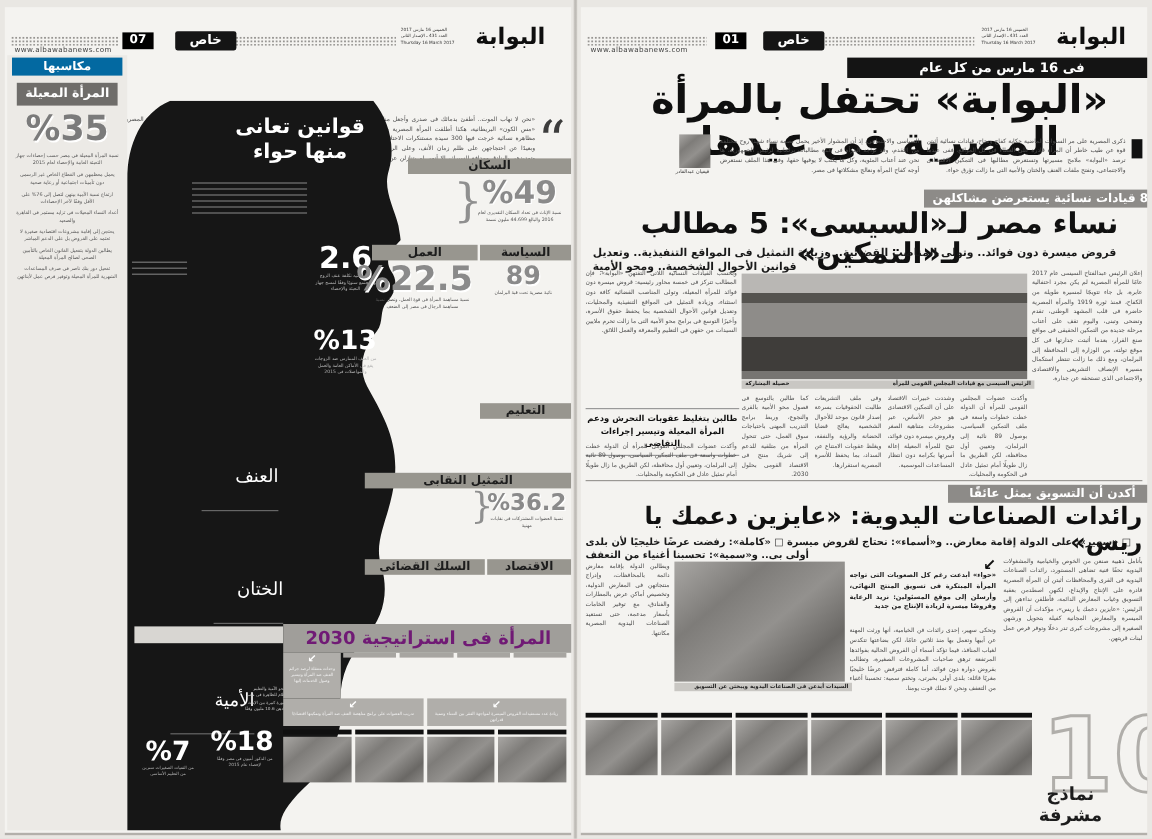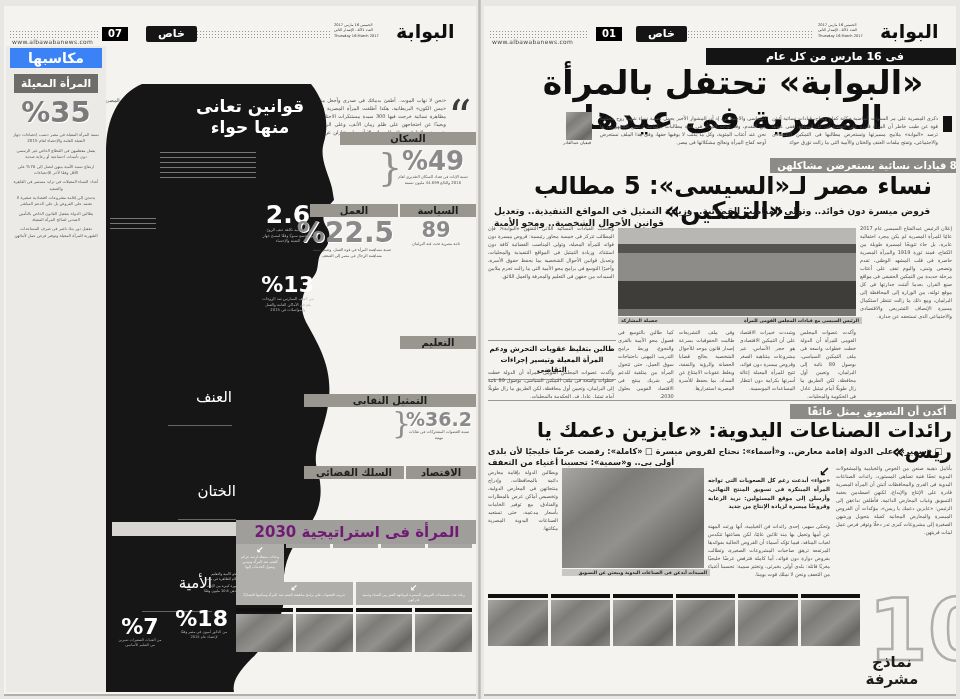--- a/index.html
+++ b/index.html
@@ -37,21 +37,21 @@
   .cardrow{display:flex;gap:3px}
   .card{flex:1;display:flex;flex-direction:column;gap:2px}
   .nbar{background:#101010;color:#fff;font-size:7px;font-weight:bold;text-align:center;padding:2px 1px;white-space:nowrap;overflow:hidden}
   .cphoto{height:46px}
   .ccap{font-size:3.9px;color:#505050;text-align:center;line-height:1.55}
   .ten{font-size:86px;font-weight:bold;color:#f4f3f0;-webkit-text-stroke:2.5px #b0aeaa;text-shadow:0 0 1px #9a9894;line-height:.9}
   .tenlbl{font-size:15px;font-weight:bold;color:#1c1c1c;white-space:pre-line;text-align:center;line-height:1.15}
   
   .hbox{background:#c7c5c1;color:#26231f;font-weight:bold;font-size:27px;text-align:center;line-height:1.3}
   .sbar{background:#eceae6}
-  .gainsbox{background:#3b82f6;color:#fff;font-size:14px;font-weight:bold;text-align:center;padding:2px}
+  .gainsbox{background:#0369a1;color:#fff;font-size:10px;font-weight:bold;text-align:center;padding:2px}
   .year{font-size:16px;font-weight:bold;color:#5b5b5b;text-align:center;letter-spacing:.5px;margin-top:5px}
   .mbox{background:#6f6d6a;color:#fff;font-weight:bold;font-size:10.5px;text-align:center;line-height:1.25;padding:3px;margin:6px 8px 2px}
   .big35{font-size:29px;font-weight:bold;color:#7b7b7b;text-align:center;text-shadow:1px 1px 0 #fff}
   .note{font-size:4.1px;color:#575757;text-align:center;margin:3px 7px;line-height:1.55}
   
   .wtitle{color:#fff;font-weight:bold;font-size:17px;text-align:center;line-height:1.25}
   .wshead{color:#fff;font-weight:bold;font-size:6.2px;border-bottom:.5px solid #777;padding-bottom:1px;margin:3px 0 1px;text-align:right}
   .wtxt{color:#c6c6c6;font-size:3.9px;line-height:1.5;text-align:right;margin-bottom:1px}
   .bigwv{color:#fff;font-size:25px;font-weight:bold;line-height:1;text-align:center}
   .bigwc{color:#b4b4b4;font-size:3.8px;line-height:1.45;text-align:center}

